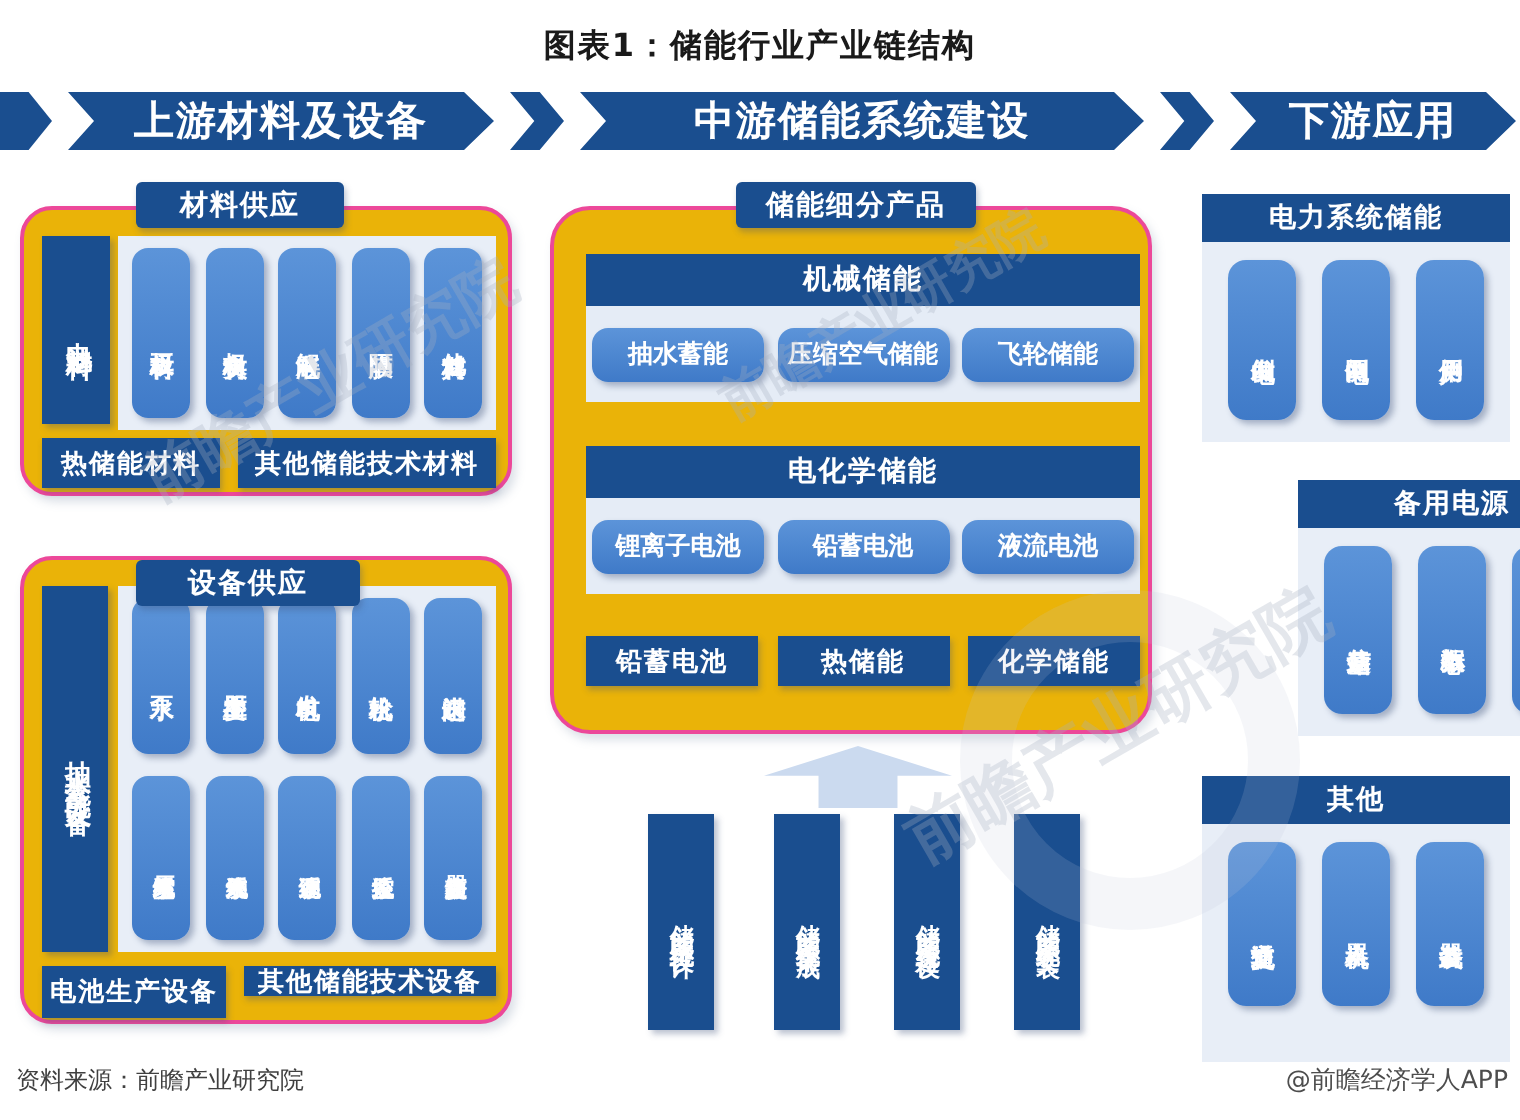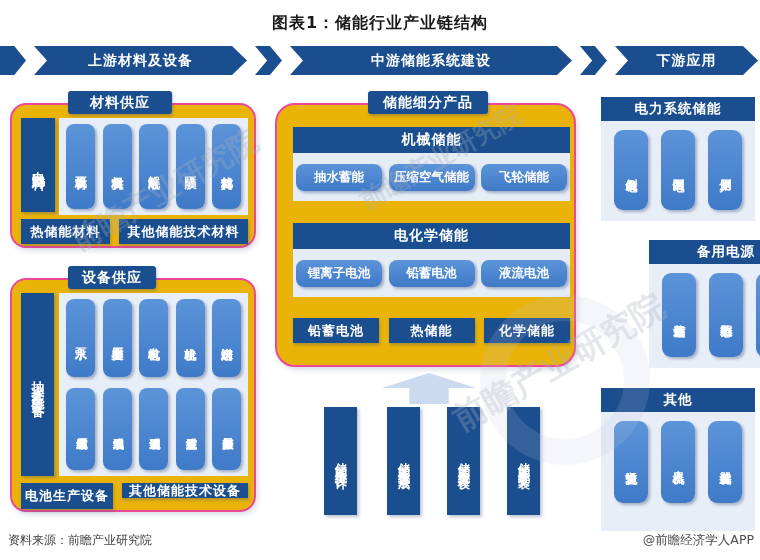--- a/index.html
+++ b/index.html
@@ -7,21 +7,21 @@
   #stage { position:relative; width:760px; height:560px; background:#fff; overflow:hidden; }
 
   .title { position:absolute; top:13px; left:0; width:100%; text-align:center;
            font-size:16px; font-weight:bold; color:#1a1a1a; letter-spacing:1px; }
 
   
   .band, .chev, .chev-first { position:absolute; top:46px; height:29px; background:#1a4e8f; }
   .chev-first { clip-path:polygon(0 0,55% 0,100% 50%,55% 100%,0 100%); }
   .chev { clip-path:polygon(0 0,55% 0,100% 50%,55% 100%,0 100%,45% 50%); }
   .band { clip-path:polygon(0 0,calc(100% - 15px) 0,100% 50%,calc(100% - 15px) 100%,0 100%,13px 50%);
-          color:#fff; font-size:14px; font-weight:bold; display:flex; align-items:center; justify-content:center; letter-spacing:1px; }
+          color:#fff; font-size:20px; font-weight:bold; display:flex; align-items:center; justify-content:center; letter-spacing:1px; }
 
   
   .outline-panel { position:absolute; background:#eab308; border:2px solid #ec4899; border-radius:16px;
                    box-shadow:2px 3px 5px rgba(110,130,160,.25); }
   .tab { position:absolute; background:#1a4e8f; color:#fff; font-size:14px; font-weight:bold;
          display:flex; align-items:center; justify-content:center; border-radius:3px; z-index:6;
          box-shadow:1px 2px 3px rgba(60,80,120,.35); letter-spacing:1px; }
 
   .side-label { position:absolute; background:#1a4e8f; color:#fff; font-weight:bold; font-size:13px;
                 display:flex; align-items:center; justify-content:center;
@@ -113,21 +113,21 @@
           <span class="vt">隔膜</span>
         </div>
       <div class="blue-box" style="width:29px; height:85px; font-size:12px;">
           <span class="vt">其他材料</span>
         </div>
     </div>
     <div class="navy-box" style="position:absolute; left:9px; top:114px; width:89px; height:25px;">热储能材料</div>
     <div class="navy-box" style="position:absolute; left:107px; top:114px; width:129px; height:25px;">其他储能技术材料</div>
   </div>
 
-  <div class="tab" style="left:68px; top:266px; width:88px; height:23px;">设备供应</div>
+  <div class="tab" style="left:68px; top:280px; width:112px; height:23px;">设备供应</div>
   <div class="outline-panel" style="left:10px; top:278px; width:246px; height:234px;">
     <div class="side-label vt" style="left:9px; top:13px; width:33px; height:183px; letter-spacing:5px;">抽水蓄能设备</div>
     <div class="light-panel" style="left:47px; top:13px; width:189px; height:183px; display:flex; flex-direction:column; justify-content:space-between; padding:6px 7px;">
       <div class="flexrow" style="width:100%;">
         <div class="blue-box" style="width:29px; height:78px; font-size:12px;">
             <span class="vt">水泵</span>
           </div>
         <div class="blue-box" style="width:29px; height:78px; font-size:12px;">
             <span class="vt">主变压器</span>
           </div>

